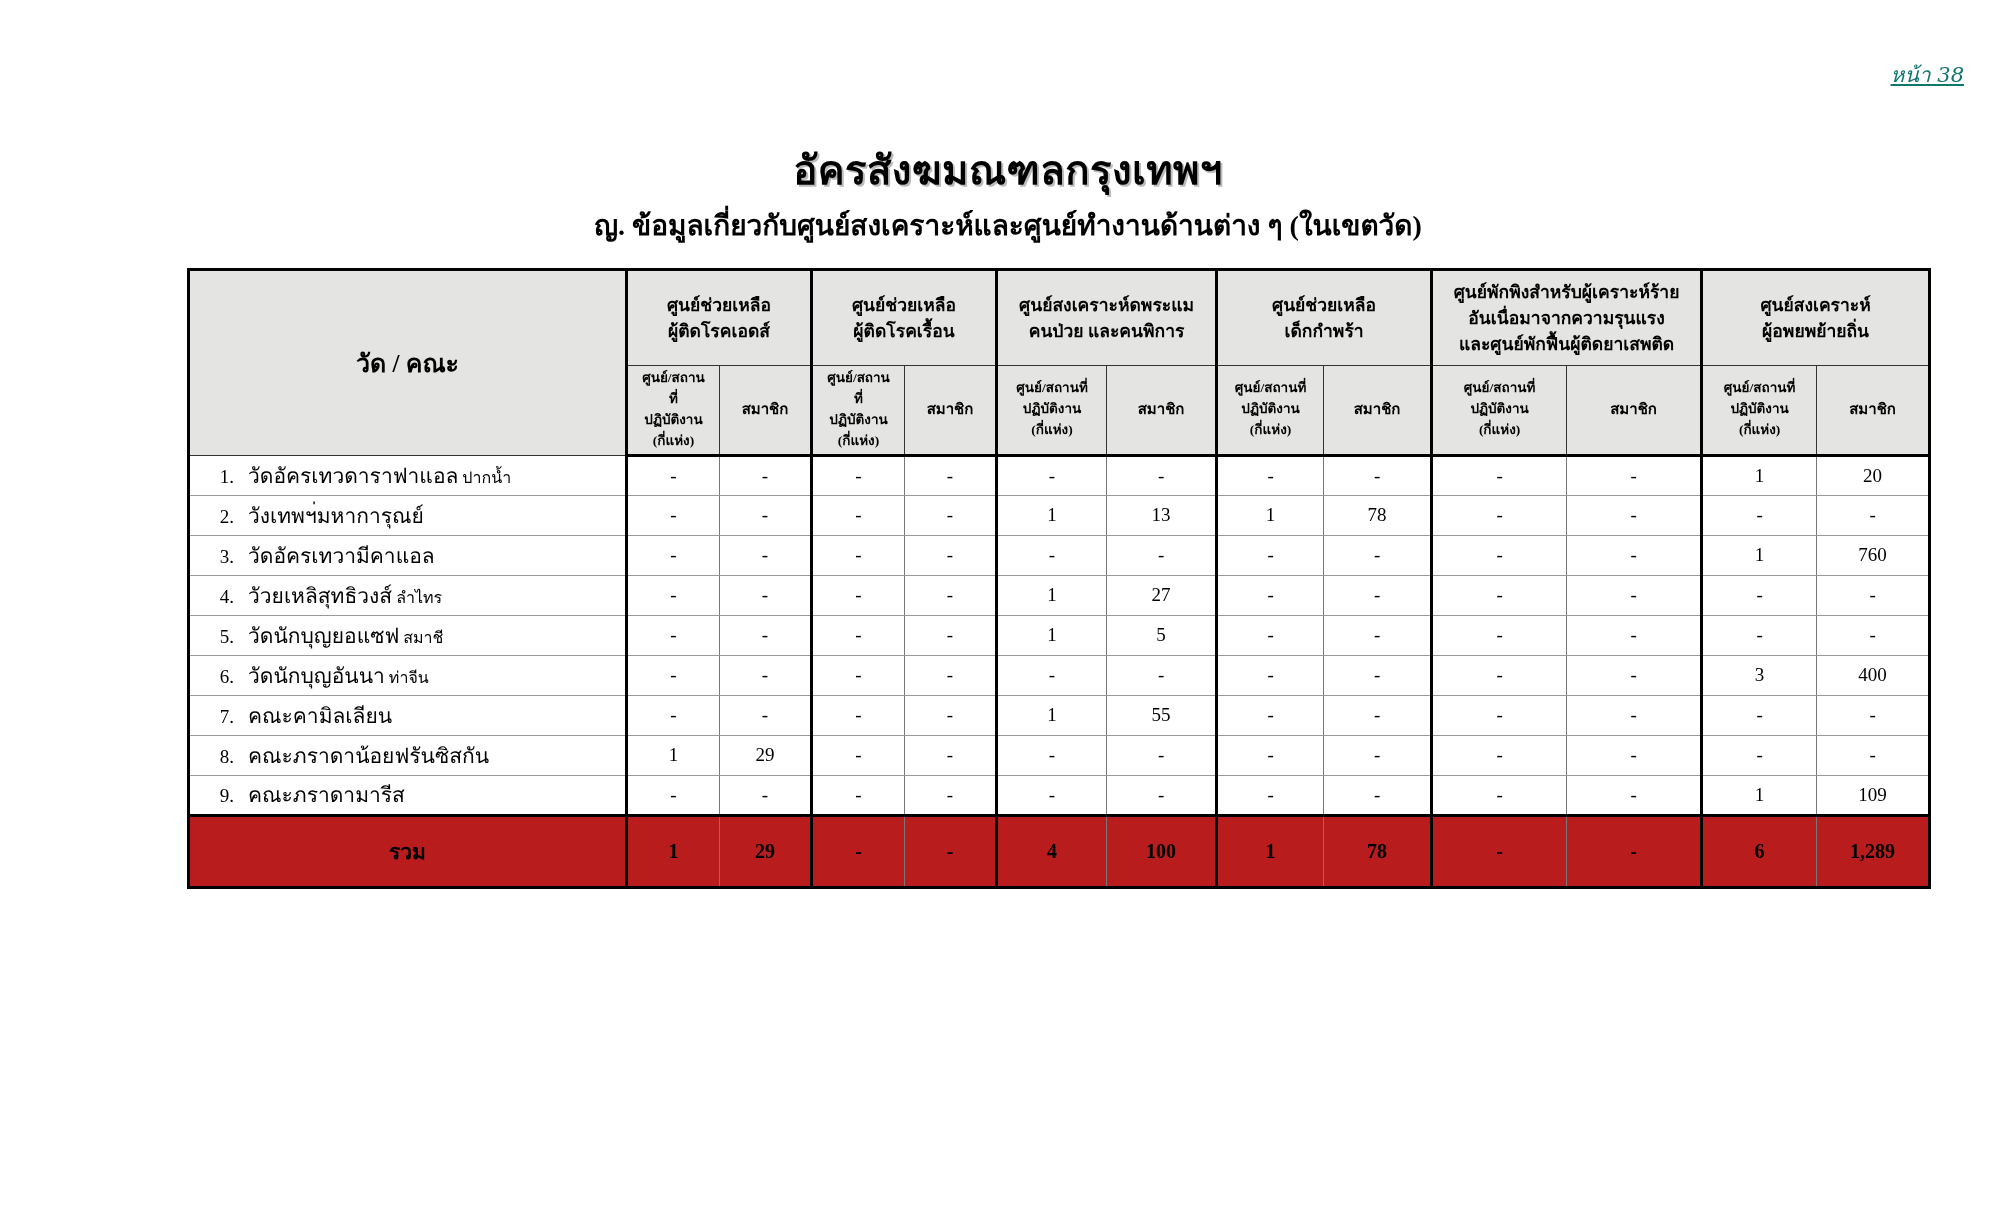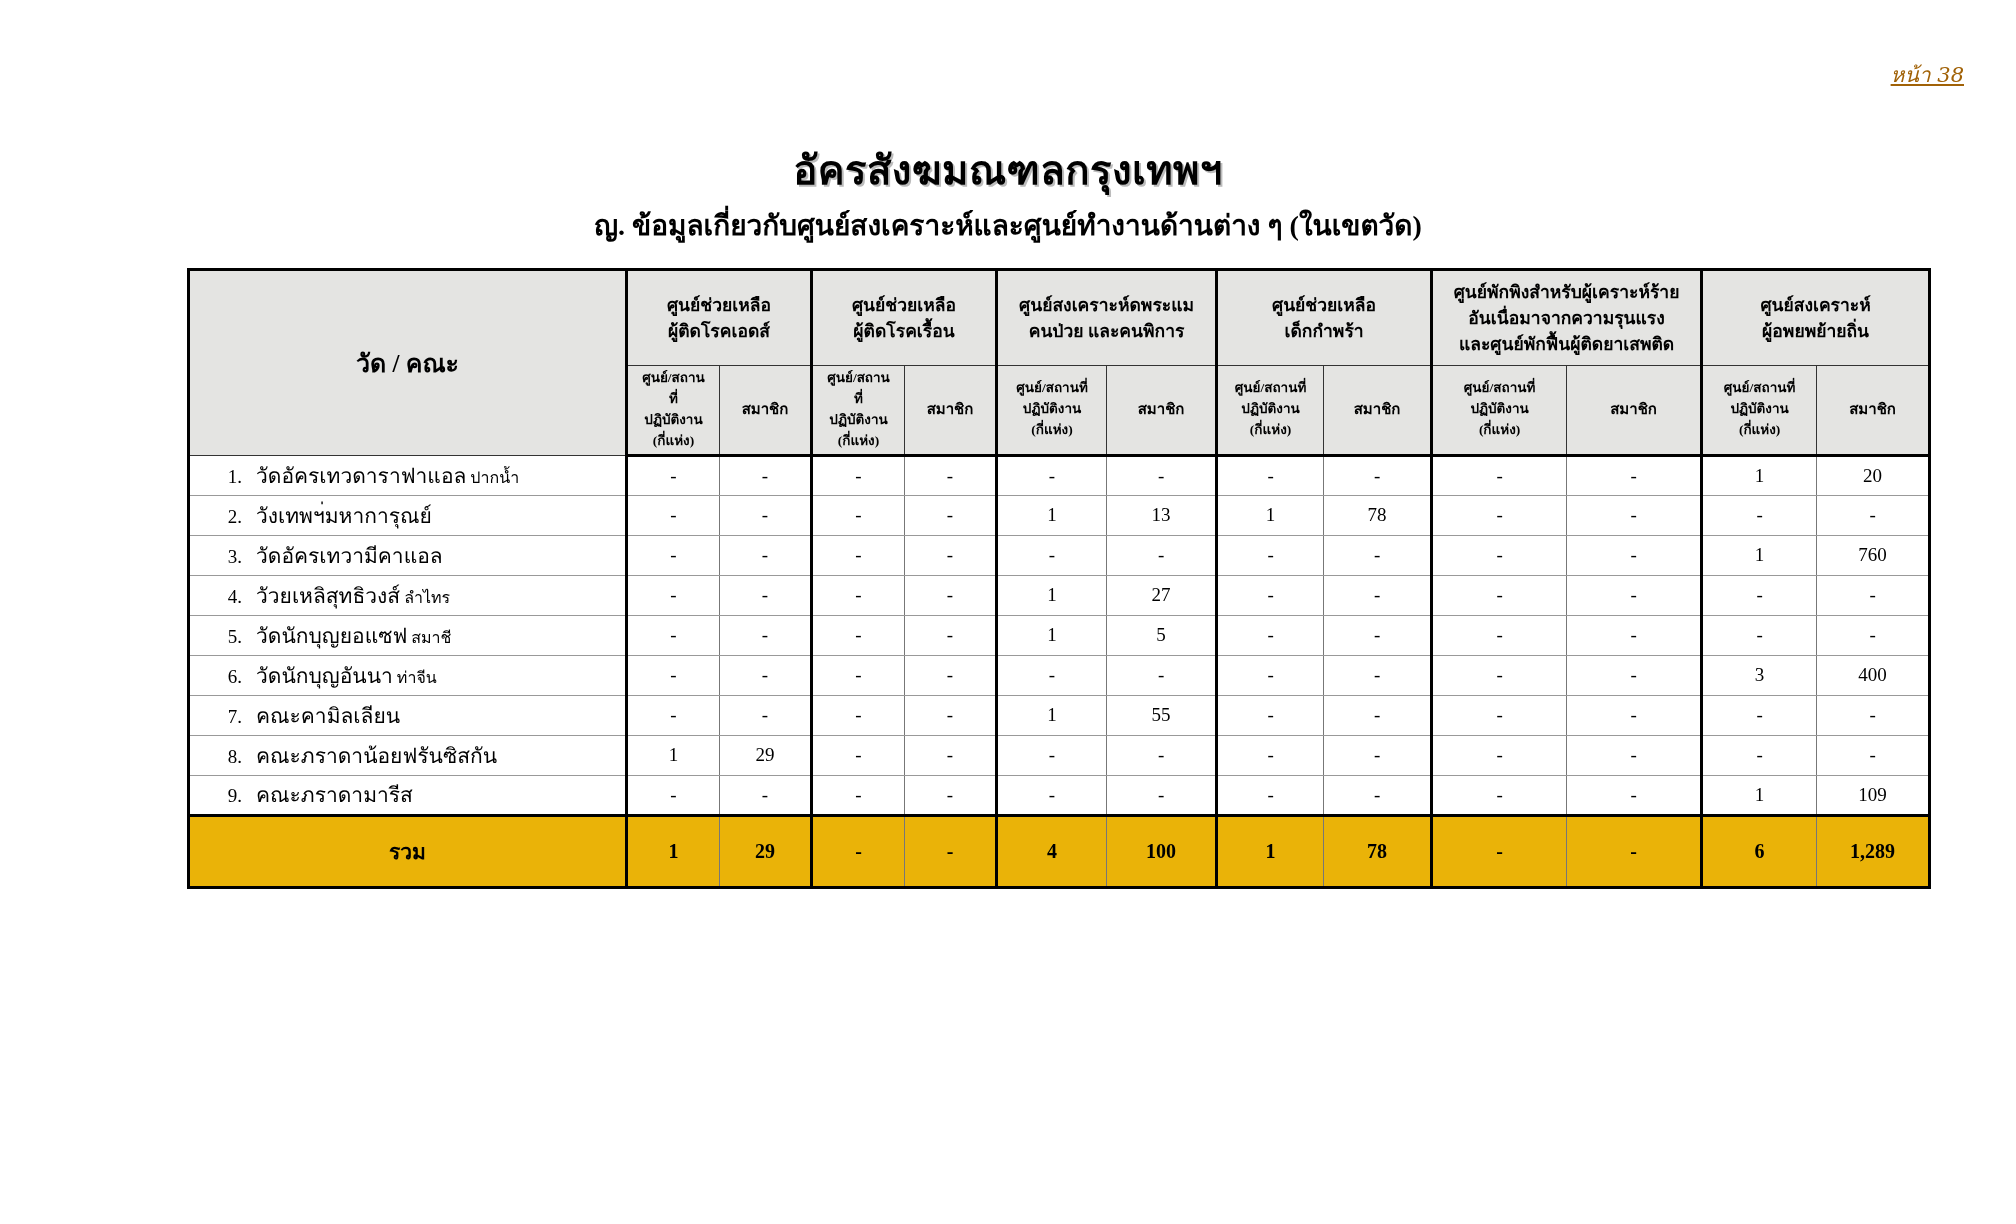--- a/index.html
+++ b/index.html
@@ -10,21 +10,21 @@
     font-family: "Liberation Serif", serif;
     color: #000;
     overflow: hidden;
   }
   .page-label {
     position: absolute;
     top: 58px; right: 52px;
     font-size: 21px;
     font-style: italic;
     text-decoration: underline;
-    color: #a16207;
+    color: #0f766e;
     font-family: "DejaVu Serif", serif;
   }
   .doc-title {
     position: absolute;
     top: 138px; left: 0; width: 2016px;
     text-align: center;
     font-size: 40px;
     font-weight: bold;
     letter-spacing: 0.5px;
     text-shadow: 2px 2px 0 #bcbcbc;
@@ -68,37 +68,37 @@
   .sub-h {
     font-size: 13.5px; font-weight: bold;
     line-height: 1.55;
     white-space: pre-line;
     padding: 2px 12px;
   }
   .sub-h.members { font-size: 15px; }
   tbody td { font-size: 19px; }
   tbody td.name-cell {
     text-align: left;
-    padding-left: 16px;
+    padding-left: 8px;
     white-space: nowrap;
     font-family: Liberation Serif, serif;
   }
   thead tr.sub-row th { border-bottom: 3px solid #000; }
   tbody tr td { border-top: 1px solid #999; border-bottom: 1px solid #999; }
   .row-no {
     display: inline-block;
     width: 36px;
     text-align: right;
     margin-right: 14px;
     font-size: 19px;
   }
   .row-name { font-size: 21px; }
   .row-suffix { font-size: 16px; }
   tfoot td {
-    background: #eab308;
+    background: #b91c1c;
     font-weight: bold;
     font-size: 20px;
     border-top: 3px solid #000;
   }
   tfoot td.total-label { font-size: 21px; }
 </style>
 </head>
 <body>
 
 <div class="page-label">หน้า 38</div>

